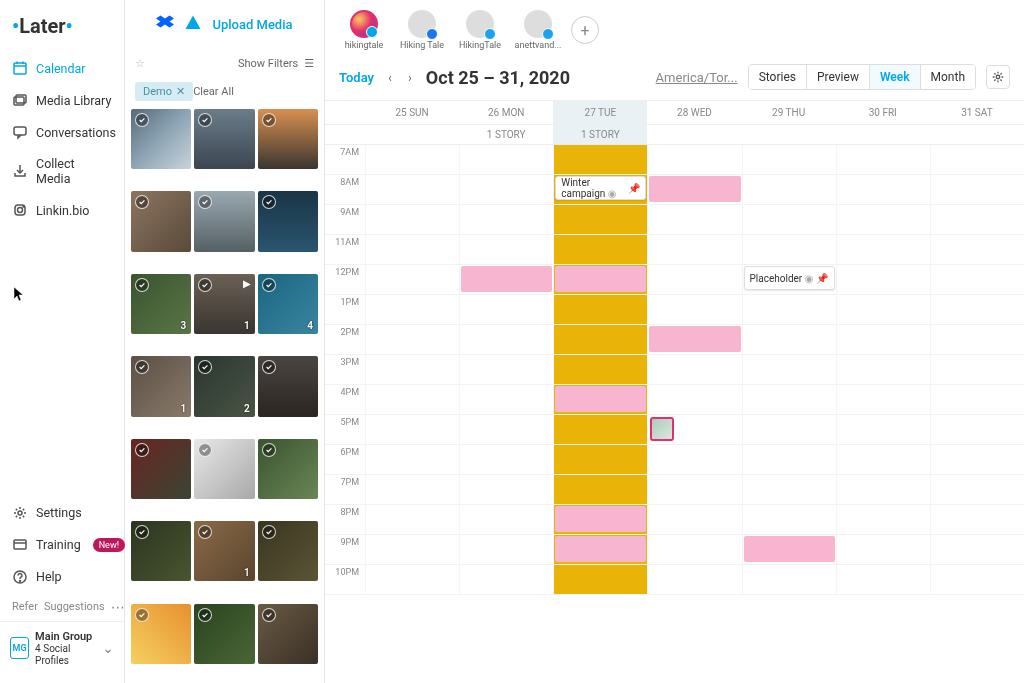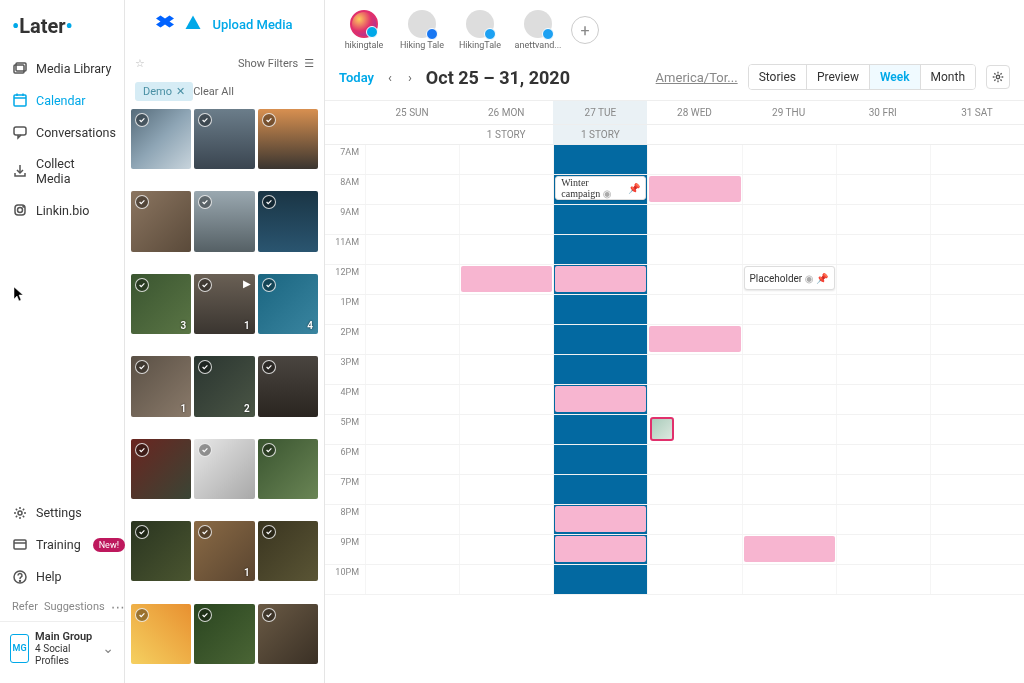--- a/index.html
+++ b/index.html
@@ -13,21 +13,21 @@
 .logo-dot { color: #00a8e8; }
 .nav { flex: 1; }
 .nav-item { display: flex; align-items: center; gap: 8px; padding: 8px 12px; cursor: pointer; font-size: 12.5px; color: #333; }
 .nav-item.active { color: #00a8e8; }
 .nav-icon { width: 16px; height: 16px; display: inline-flex; align-items: center; justify-content: center; }
 .nav-bottom { margin-top: auto; }
 .nav-bottom .nav-item { font-size: 12.5px; }
 .badge-new { background: #be185d; color: #fff; font-size: 9px; padding: 2px 6px; border-radius: 8px; margin-left: 4px; }
 .refer-row { padding: 6px 12px; font-size: 11px; color: #888; display: flex; gap: 6px; align-items: center; }
 .group-row { display: flex; align-items: center; gap: 6px; padding: 8px 10px; border-top: 1px solid #eee; }
-.group-badge { width: 22px; height: 29px; border: 1.5px solid #00a8e8; display: flex; align-items: center; justify-content: center; font-size: 9px; color: #00a8e8; font-weight: 600; border-radius: 3px; }
+.group-badge { width: 22px; height: 22px; border: 1.5px solid #00a8e8; display: flex; align-items: center; justify-content: center; font-size: 9px; color: #00a8e8; font-weight: 600; border-radius: 3px; }
 .group-text { font-size: 10px; line-height: 1.2; }
 .group-text .title { font-weight: 600; font-size: 11px; }
 .chev { color: #888; font-size: 14px; }
 
 
 .media-panel { width: 200px; border-right: 1px solid #e5e5e5; display: flex; flex-direction: column; }
 .upload-row { display: flex; align-items: center; gap: 10px; justify-content: center; padding: 14px 10px; }
 .cloud-icon { color: #0062ff; }
 .gdrive-icon { color: #00a8e8; }
 .upload-link { color: #00a8e8; font-weight: 500; font-size: 13px; }
@@ -78,60 +78,60 @@
 .day-col.highlight { background: #eaf1f5; }
 
 .story-row { display: flex; border-bottom: 1px solid #eee; font-size: 10px; color: #888; }
 .story-cell { flex: 1; text-align: center; padding: 4px 0; }
 .story-cell.highlight { background: #eaf1f5; }
 
 .cal-body { flex: 1; overflow-y: auto; position: relative; }
 .hour-row { display: flex; height: 30px; border-bottom: 1px solid #f2f2f2; position: relative; }
 .hour-label { width: 40px; font-size: 9px; color: #888; text-align: right; padding-right: 6px; padding-top: 2px; }
 .hour-cell { flex: 1; border-left: 1px solid #f5f5f5; position: relative; }
-.hour-cell.highlight { background: #0369a1; font-family: Liberation Serif, serif; }
+.hour-cell.highlight { background: #eab308; }
 
 .event-block { position: absolute; left: 1px; right: 1px; top: 1px; height: 26px; background: #f7b5d0; border-radius: 2px; }
 .event-card { position: absolute; left: 1px; right: 1px; top: 1px; background: #fff; border: 1px solid #ddd; border-radius: 3px; padding: 3px 5px; font-size: 10px; display: flex; align-items: center; justify-content: space-between; height: 24px; box-shadow: 0 1px 2px rgba(0,0,0,0.1); z-index: 2; }
 .event-card .pin { color: #333; font-size: 10px; }
 .event-thumb { position: absolute; width: 24px; height: 24px; border: 2px solid #e1306c; border-radius: 3px; background: linear-gradient(135deg,#aaccbb,#dde8e0); top: 2px; left: 2px; z-index: 2; }
 .now-line { position: absolute; left: 0; right: 0; height: 1px; background: #00a8e8; z-index: 3; }
 .now-line::before { content: ''; position: absolute; left: -3px; top: -3px; width: 6px; height: 6px; border-radius: 50%; background: #00a8e8; }
 
 .cursor { position: absolute; left: 14px; top: 287px; width: 12px; height: 16px; z-index: 100; pointer-events: none; }
 </style>
 </head>
 <body>
 
 <div class="app">
 
   <div class="sidebar">
     <div class="logo-row">
       <span class="logo"><span class="logo-dot">•</span><span>Later</span><span class="logo-dot">•</span></span>
     </div>
     <div class="nav">
-      <div class="nav-item">
-        <span class="nav-icon">
-            <svg viewBox="0 0 16 16" width="16" height="16" fill="none" stroke="#555" stroke-width="1.5">
-              <rect x="2" y="5" width="10" height="8" rx="1"></rect>
-              <rect x="4" y="3" width="10" height="8" rx="1"></rect>
-            </svg>
-          </span>
-        <span>Media Library</span>
-      </div>
       <div class="nav-item active">
         <span class="nav-icon">
             <svg viewBox="0 0 16 16" width="16" height="16" fill="none" stroke="#00a8e8" stroke-width="1.5">
               <rect x="2" y="3" width="12" height="11" rx="1"></rect>
               <line x1="2" y1="6" x2="14" y2="6"></line>
               <line x1="5" y1="1.5" x2="5" y2="4"></line>
               <line x1="11" y1="1.5" x2="11" y2="4"></line>
             </svg>
           </span>
         <span>Calendar</span>
+      </div>
+      <div class="nav-item">
+        <span class="nav-icon">
+            <svg viewBox="0 0 16 16" width="16" height="16" fill="none" stroke="#555" stroke-width="1.5">
+              <rect x="2" y="5" width="10" height="8" rx="1"></rect>
+              <rect x="4" y="3" width="10" height="8" rx="1"></rect>
+            </svg>
+          </span>
+        <span>Media Library</span>
       </div>
       <div class="nav-item">
         <span class="nav-icon">
             <svg viewBox="0 0 16 16" width="16" height="16" fill="none" stroke="#555" stroke-width="1.5">
               <rect x="2" y="3" width="12" height="8" rx="2"></rect>
               <path d="M6 11 L6 14 L9 11"></path>
             </svg>
           </span>
         <span>Conversations</span>
       </div>

